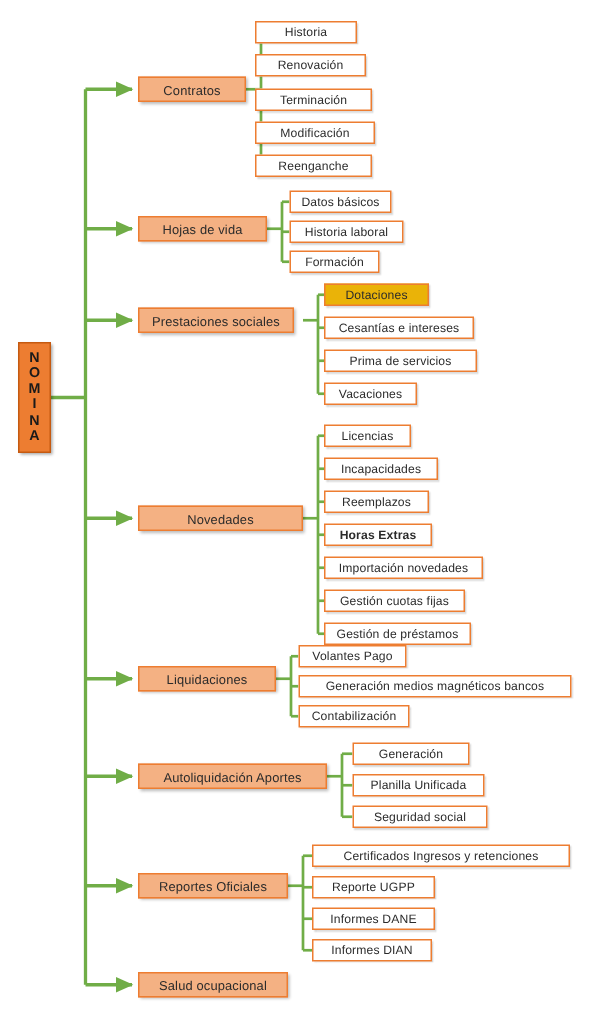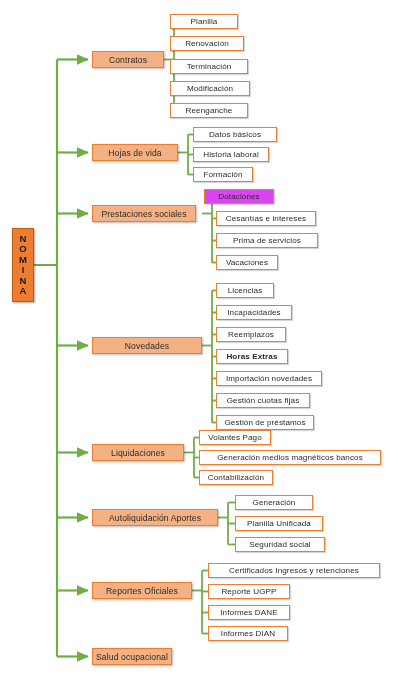--- a/index.html
+++ b/index.html
@@ -131,50 +131,50 @@
       <span class="ch">I</span>
       <span class="ch">N</span>
       <span class="ch">A</span>
     </div>
 
   <div id="nodes-layer">
       <div class="node lvl1" style="left: 92px; top: 51px; width: 72px; background: rgb(244, 177, 131); border-color: rgb(237, 125, 49); text-align: right;">
         <span>Contratos</span>
       </div>
       <div class="node leaf" style="left: 170px; top: 14px; width: 68px; background: rgb(255, 255, 255); border-color: rgb(237, 125, 49);">
-        <span>Planilla</span>
+        <span>Historia</span>
       </div>
       <div class="node leaf" style="left: 170px; top: 36px; width: 74px; background: rgb(255, 255, 255); border-color: rgb(237, 125, 49);">
         <span>Renovación</span>
       </div>
       <div class="node leaf" style="left: 170px; top: 59px; width: 78px; background: rgb(255, 255, 255); border-color: rgb(237, 125, 49);">
         <span>Terminación</span>
       </div>
       <div class="node leaf" style="left: 170px; top: 81px; width: 80px; background: rgb(255, 255, 255); border-color: rgb(237, 125, 49);">
         <span>Modificación</span>
       </div>
       <div class="node leaf" style="left: 170px; top: 103px; width: 78px; background: rgb(255, 255, 255); border-color: rgb(237, 125, 49);">
         <span>Reenganche</span>
       </div>
       <div class="node lvl1" style="left: 92px; top: 144px; width: 86px; background: rgb(244, 177, 131); border-color: rgb(237, 125, 49);">
         <span>Hojas de vida</span>
       </div>
-      <div class="node leaf" style="left: 193px; top: 127px; width: 84px; background: rgb(255, 255, 255); border-color: rgb(237, 125, 49);">
+      <div class="node leaf" style="left: 193px; top: 127px; width: 68px; background: rgb(255, 255, 255); border-color: rgb(237, 125, 49);">
         <span>Datos básicos</span>
       </div>
       <div class="node leaf" style="left: 193px; top: 147px; width: 76px; background: rgb(255, 255, 255); border-color: rgb(237, 125, 49);">
         <span>Historia laboral</span>
       </div>
       <div class="node leaf" style="left: 193px; top: 167px; width: 60px; background: rgb(255, 255, 255); border-color: rgb(237, 125, 49);">
         <span>Formación</span>
       </div>
       <div class="node lvl1" style="left: 92px; top: 205px; width: 104px; background: rgb(244, 177, 131); border-color: rgb(237, 125, 49);">
         <span>Prestaciones sociales</span>
       </div>
-      <div class="node leaf" style="left: 204px; top: 189px; width: 70px; background: #d946ef; border-color: rgb(237, 125, 49);">
+      <div class="node leaf" style="left: 216px; top: 189px; width: 70px; background: #eab308; border-color: rgb(237, 125, 49);">
         <span>Dotaciones</span>
       </div>
       <div class="node leaf" style="left: 216px; top: 211px; width: 100px; background: rgb(255, 255, 255); border-color: rgb(237, 125, 49);">
         <span>Cesantías e intereses</span>
       </div>
       <div class="node leaf" style="left: 216px; top: 233px; width: 102px; background: rgb(255, 255, 255); border-color: rgb(237, 125, 49);">
         <span>Prima de servicios</span>
       </div>
       <div class="node leaf" style="left: 216px; top: 255px; width: 62px; background: rgb(255, 255, 255); border-color: rgb(237, 125, 49);">
         <span>Vacaciones</span>
@@ -235,18 +235,18 @@
       </div>
       <div class="node leaf" style="left: 208px; top: 584px; width: 82px; background: rgb(255, 255, 255); border-color: rgb(237, 125, 49);">
         <span>Reporte UGPP</span>
       </div>
       <div class="node leaf" style="left: 208px; top: 605px; width: 82px; background: rgb(255, 255, 255); border-color: rgb(237, 125, 49);">
         <span>Informes DANE</span>
       </div>
       <div class="node leaf" style="left: 208px; top: 626px; width: 80px; background: rgb(255, 255, 255); border-color: rgb(237, 125, 49);">
         <span>Informes DIAN</span>
       </div>
-      <div class="node lvl1" style="left: 92px; top: 648px; width: 80px; background: rgb(244, 177, 131); border-color: rgb(237, 125, 49);">
+      <div class="node lvl1" style="left: 92px; top: 648px; width: 100px; background: rgb(244, 177, 131); border-color: rgb(237, 125, 49);">
         <span>Salud ocupacional</span>
       </div>
     </div>
 
 </div>
 
 </body></html>

